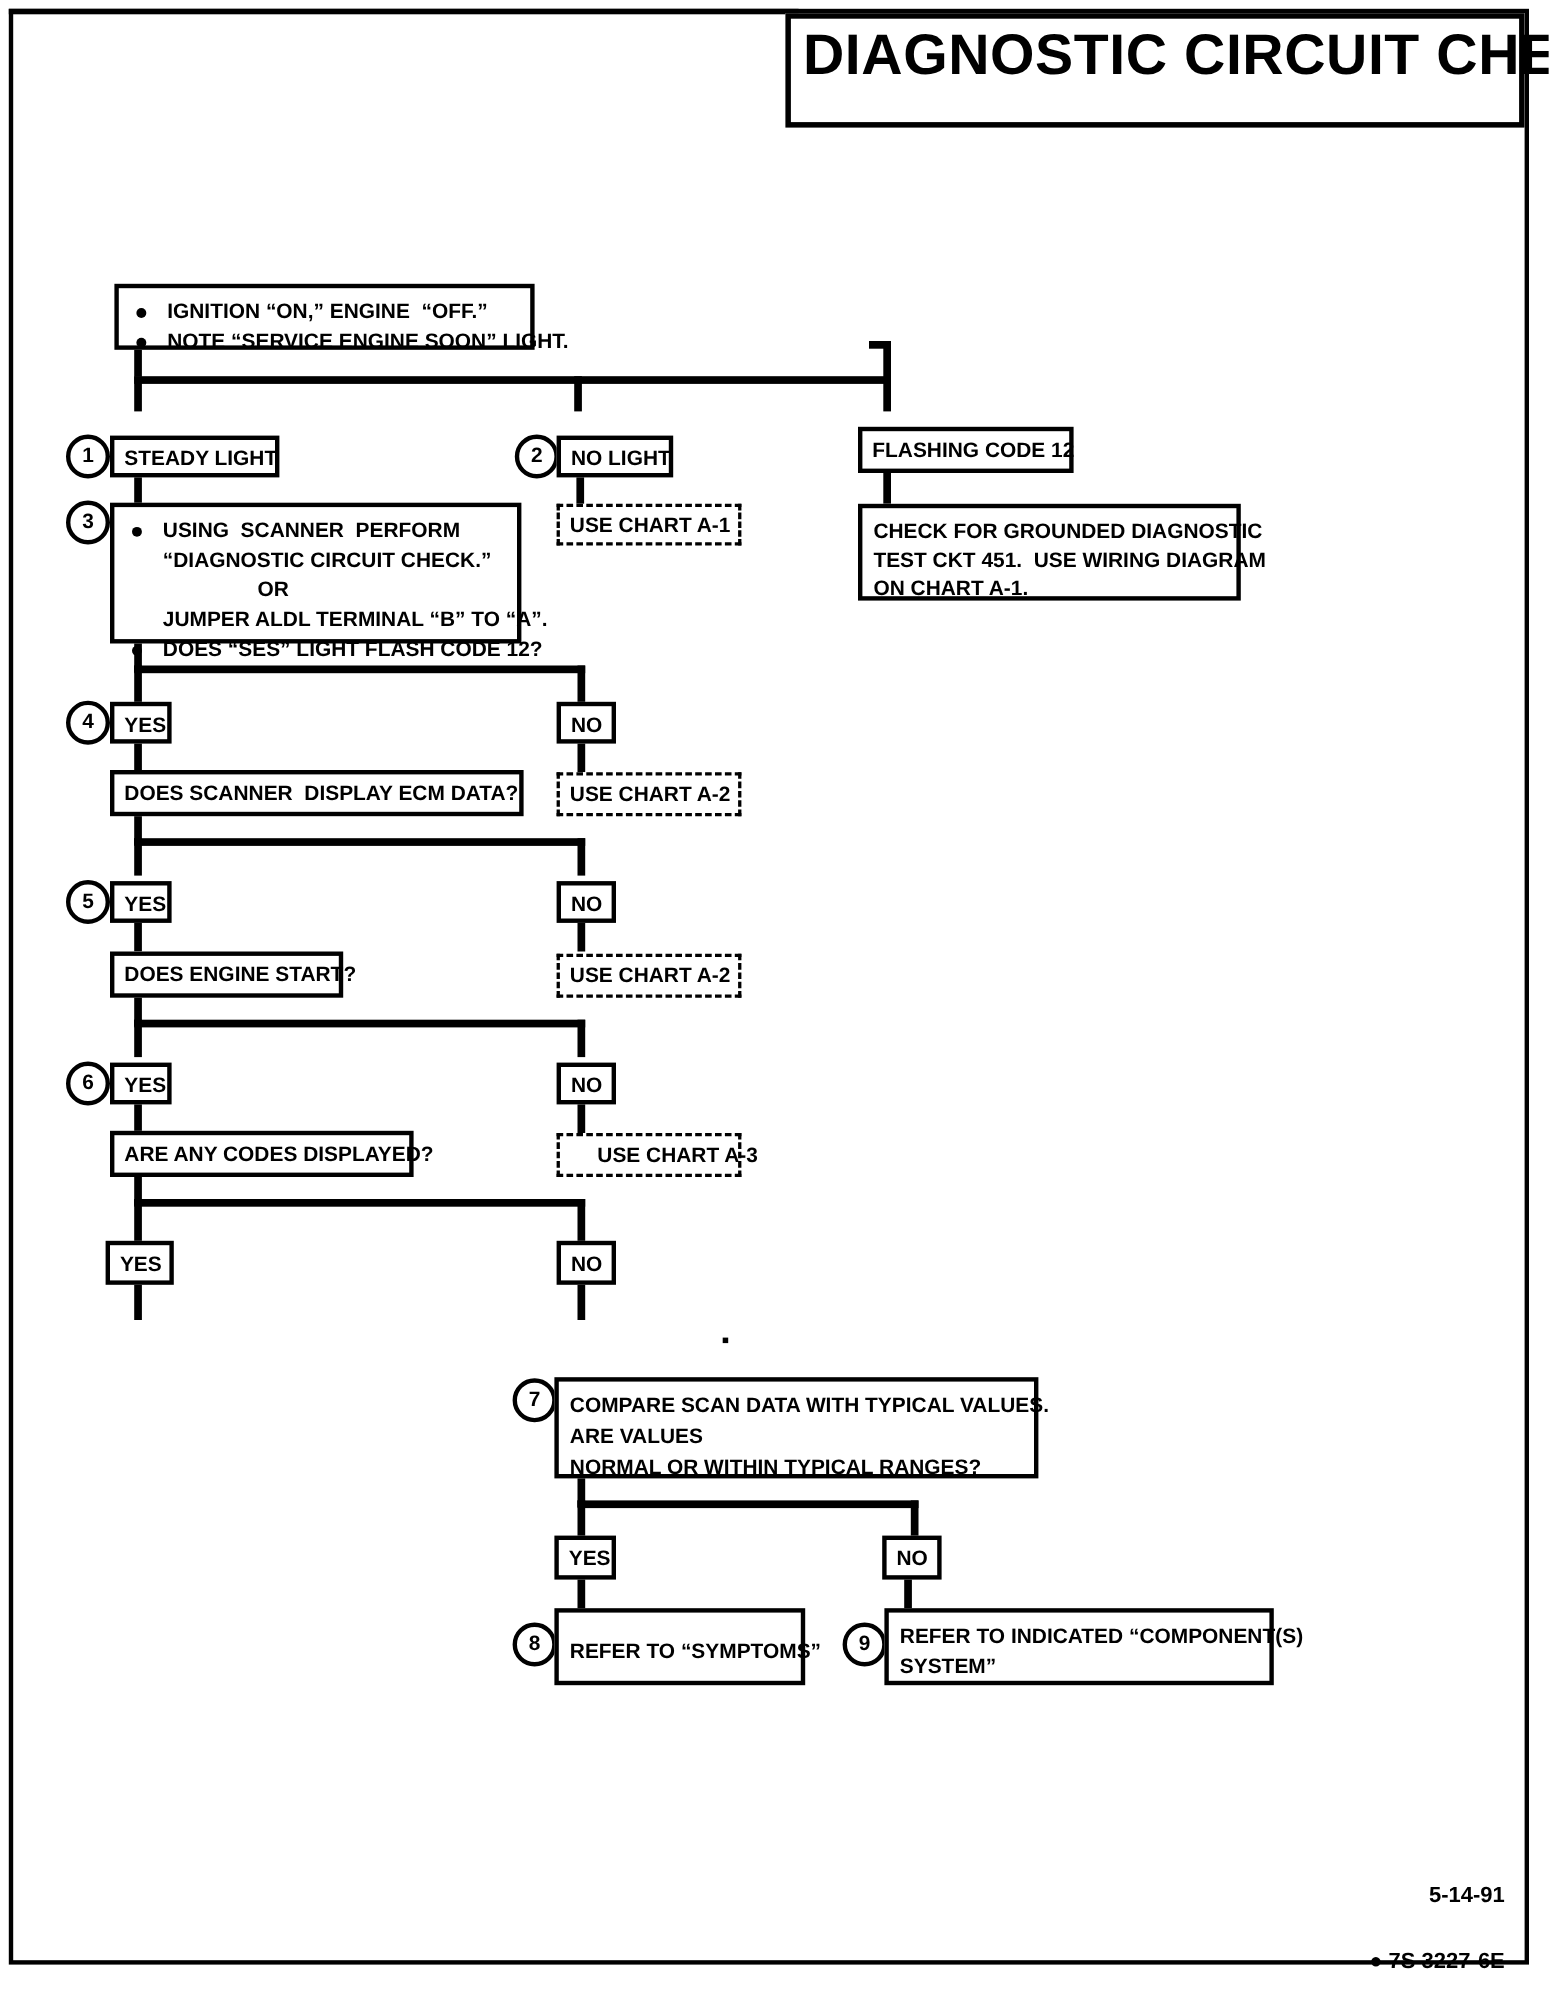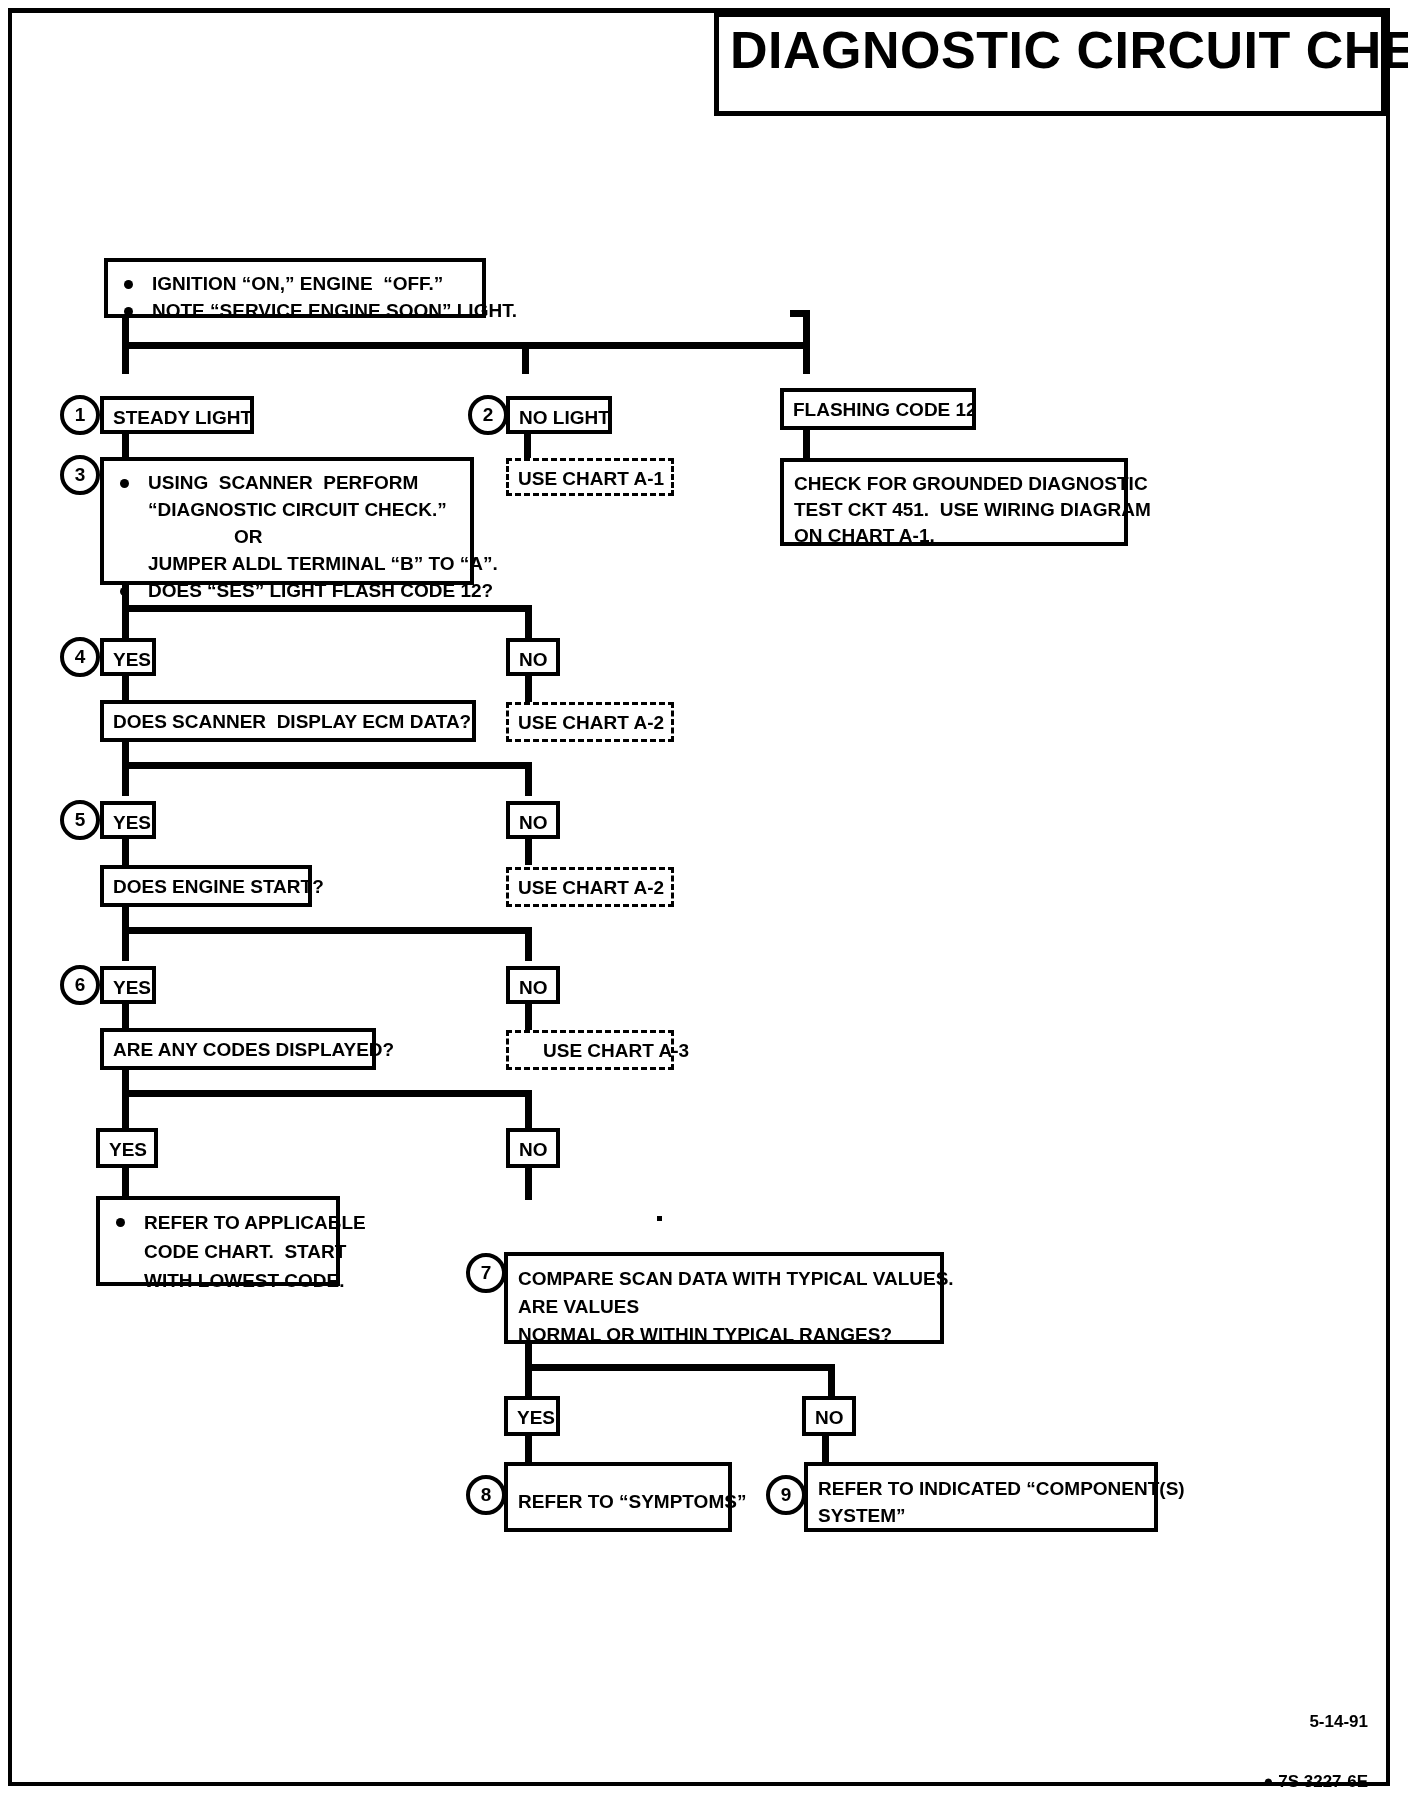--- a/index.html
+++ b/index.html
@@ -113,21 +113,21 @@
 
   
   .vline{ position:absolute; width:7px; background:#000; }
   .hline{ position:absolute; height:7px; background:#000; }
 
   
   .footer{
     position:absolute;
     right:40px;
     text-align:right;
-    font-size:17px;
+    font-size:20px;
     font-weight:bold;
     color:#000;
     white-space:nowrap;
   }
 </style>
 </head>
 <body>
 
 <div id="page">
 
@@ -263,25 +263,20 @@
   <div class="box small" style="left:96px; top:1128px; width:62px; height:40px;">
     <div class="plain">YES</div>
   </div>
   <div class="box small" style="left:506px; top:1128px; width:54px; height:40px;">
     <div class="plain">NO</div>
   </div>
 
   <div class="vline" style="left:122px; top:1168px; height:32px;"></div>
   <div class="vline" style="left:525px; top:1168px; height:32px;"></div>
 
-  <div class="box" style="left:96px; top:1196px; width:244px; height:90px; line-height:27px;">
-    <div class="bl">REFER TO APPLICABLE</div>
-    <div class="cont">CODE CHART.  START</div>
-    <div class="cont">WITH LOWEST CODE.</div>
-  </div>
 
   <div class="step" style="left:466px; top:1253px;">7</div>
   <div class="box" style="left:504px; top:1252px; width:440px; height:92px; line-height:28px;">
     <div class="plain">COMPARE SCAN DATA WITH TYPICAL VALUES.</div>
     <div class="plain">ARE VALUES</div>
     <div class="plain">NORMAL OR WITHIN TYPICAL RANGES?</div>
   </div>
 
   <div class="vline" style="left:525px; top:1344px; height:26px;"></div>
   <div class="hline" style="left:525px; top:1364px; width:310px;"></div>

